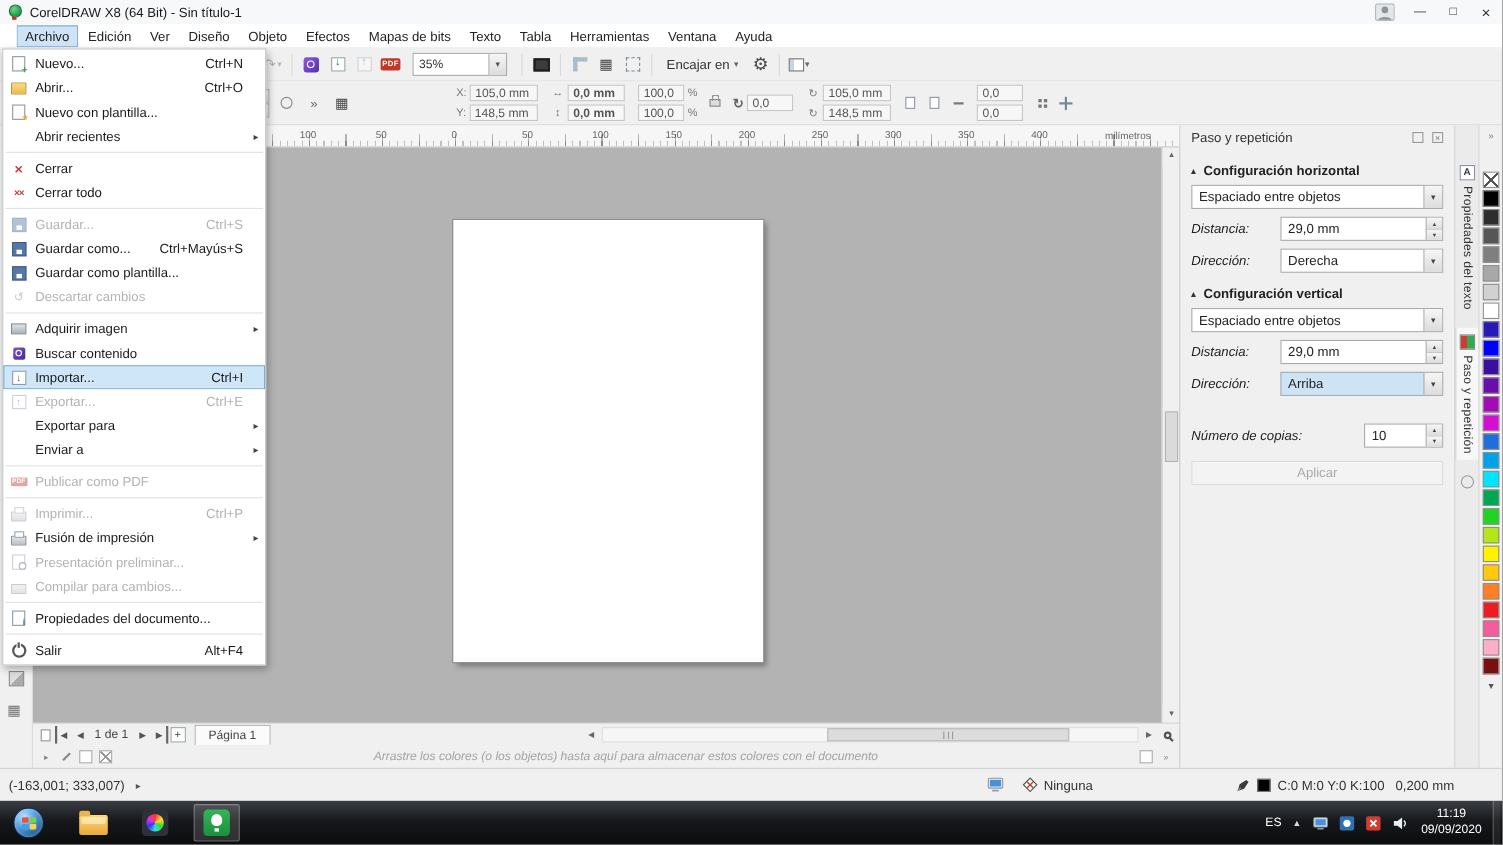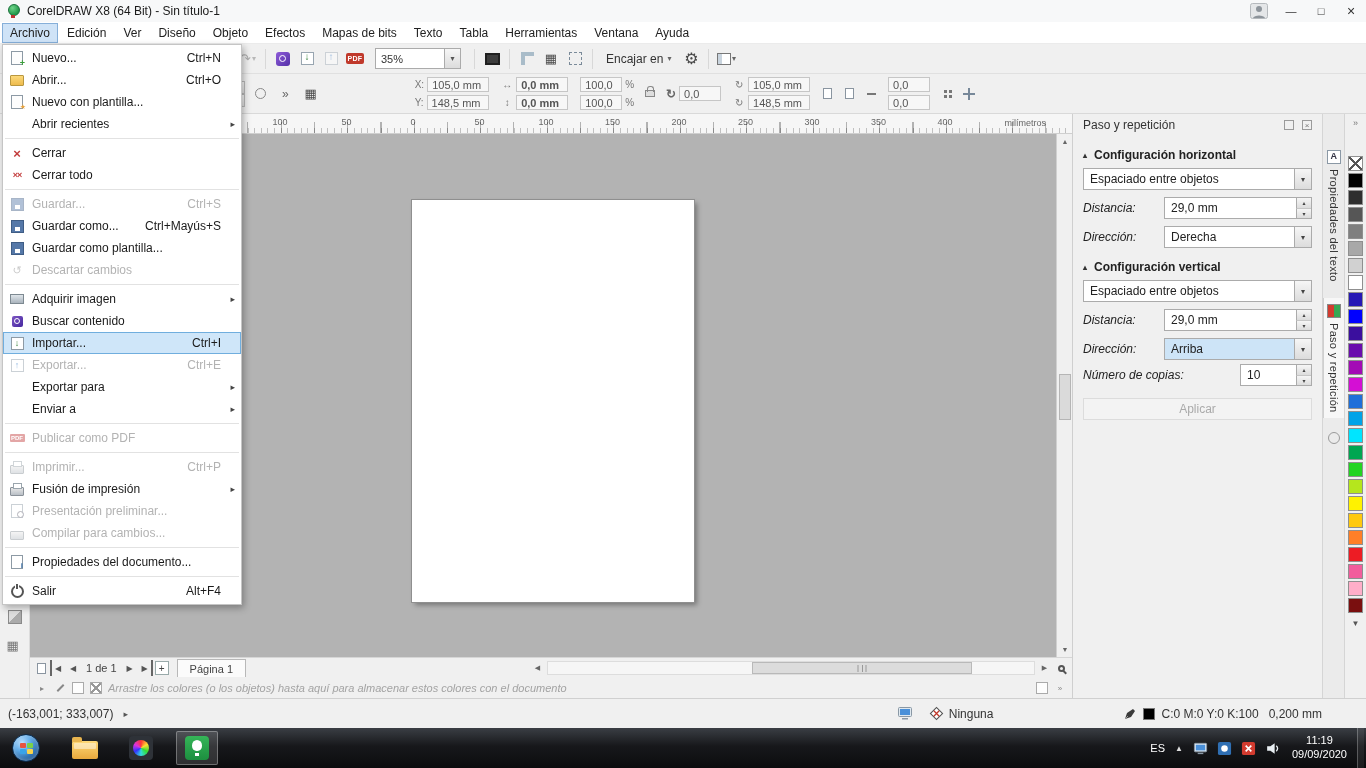--- a/index.html
+++ b/index.html
@@ -13,21 +13,21 @@
   .applogo::before{content:"";position:absolute;left:3px;top:1px;width:10px;height:10px;border-radius:50%;
         background:radial-gradient(circle at 35% 30%,#6fd58a,#23984a 70%);border:1px solid #17703a;}
   .applogo::after{content:"";position:absolute;left:6px;bottom:1px;width:4px;height:3px;background:#b33;}
   .title{font-size:12px;color:#1a1a1a;}
   .titlebtns{margin-left:auto;display:flex;height:100%;align-items:center;}
   .tb-avatar{width:34px;height:100%;display:flex;align-items:center;justify-content:center;}
   .tb-btn{width:30px;height:100%;display:flex;align-items:center;justify-content:center;font-size:11px;color:#333;}
   .tb-btn.close{font-size:14px;}
 
   
-  .menubar{height:22px;background:#fff;display:flex;align-items:center;padding-left:2px;flex:0 0 auto;border-bottom:1px solid #ebebeb;}
+  .menubar{height:22px;background:#fff;display:flex;align-items:center;padding-left:15px;flex:0 0 auto;border-bottom:1px solid #ebebeb;}
   .menu{padding:3px 8px;margin-right:1px;white-space:nowrap;}
   .menu.active{background:#cfe3f7;box-shadow:inset 0 0 0 1px #86afd9;}
 
   
   .toolbar{height:30px;background:#f0f0f0;display:flex;align-items:center;flex:0 0 auto;border-bottom:1px solid #e0e0e0;}
   .propbar{height:40px;background:#f0f0f0;display:flex;align-items:center;flex:0 0 auto;border-bottom:1px solid #d9d9d9;}
   .tspacer{width:212px;flex:0 0 auto;}
   .tbtn{min-width:24px;height:24px;display:flex;align-items:center;justify-content:center;color:#4a4a4a;font-size:13px;gap:1px;flex:0 0 auto;}
   .dim{opacity:.4;}
   .caret{font-size:8px;color:#666;font-style:normal;}
@@ -110,21 +110,21 @@
   .hsgap{width:280px;flex:0 0 auto;}
   .hbtn{width:15px;height:15px;display:flex;align-items:center;justify-content:center;font-size:7px;color:#666;}
   .htrack{flex:1;height:14px;background:#f6f6f6;border:1px solid #ddd;position:relative;}
   .hthumb{position:absolute;left:42%;top:0;width:220px;height:12px;background:#dcdcdc;border:1px solid #b9b9b9;}
   .hthumb::after{content:"";position:absolute;left:50%;top:2px;width:7px;height:7px;transform:translateX(-50%);
       border-left:1px solid #999;border-right:1px solid #999;background:linear-gradient(90deg,transparent 3px,#999 3px 4px,transparent 4px);}
   .mag{width:7px;height:7px;border:2px solid #555;border-radius:50%;position:relative;display:inline-block;}
   .mag::after{content:"";position:absolute;right:-4px;bottom:-3px;width:5px;height:2px;background:#555;transform:rotate(45deg);}
 
   .hintrow{height:20px;background:#f0f0f0;display:flex;align-items:center;font-size:11px;color:#a3a3a3;padding:0 6px;gap:6px;flex:0 0 auto;}
-  .hinttext{flex:1;font-style:italic;white-space:nowrap;overflow:hidden;}
+  .hinttext{flex:1;text-align:center;font-style:italic;white-space:nowrap;overflow:hidden;}
   .hicon{width:12px;height:12px;display:flex;align-items:center;justify-content:center;font-size:8px;color:#888;font-style:normal;}
   .hicon.pen{position:relative;} .hicon.pen::before{content:"";position:absolute;left:2px;top:5px;width:9px;height:2px;background:#888;transform:rotate(-45deg);}
   .hicon.box{border:1px solid #aaa;background:#fdfdfd;}
   .hicon.nobox{border:1px solid #aaa;background:
       linear-gradient(45deg,transparent 44%,#999 44% 56%,transparent 56%),
       linear-gradient(-45deg,transparent 44%,#999 44% 56%,transparent 56%),#fff;}
 
   
   .docker{width:250px;background:#f0f0f0;border-left:1px solid #cfcfcf;padding:0 10px;flex:0 0 auto;}
   .dhead{height:22px;display:flex;align-items:center;font-size:12px;color:#333;}
@@ -547,21 +547,21 @@
         </span>
       </div>
       <div class="drow">
         <span class="dlabel">Dirección:</span>
         <span class="dcombo2 sel" style="background:#cde4f7;">
           <span>Arriba</span>
           <span class="dc-btn">▾</span>
         </span>
       </div>
 
-      <div class="drow" style="margin-top:4px;">
+      <div class="drow" style="margin-top:25px;">
         <span class="dlabel">Número de copias:</span>
         <span class="dspin sm">
           <span>10</span>
           <span class="sp-btns">
               <i>▴</i>
               <i>▾</i>
             </span>
         </span>
       </div>
 

